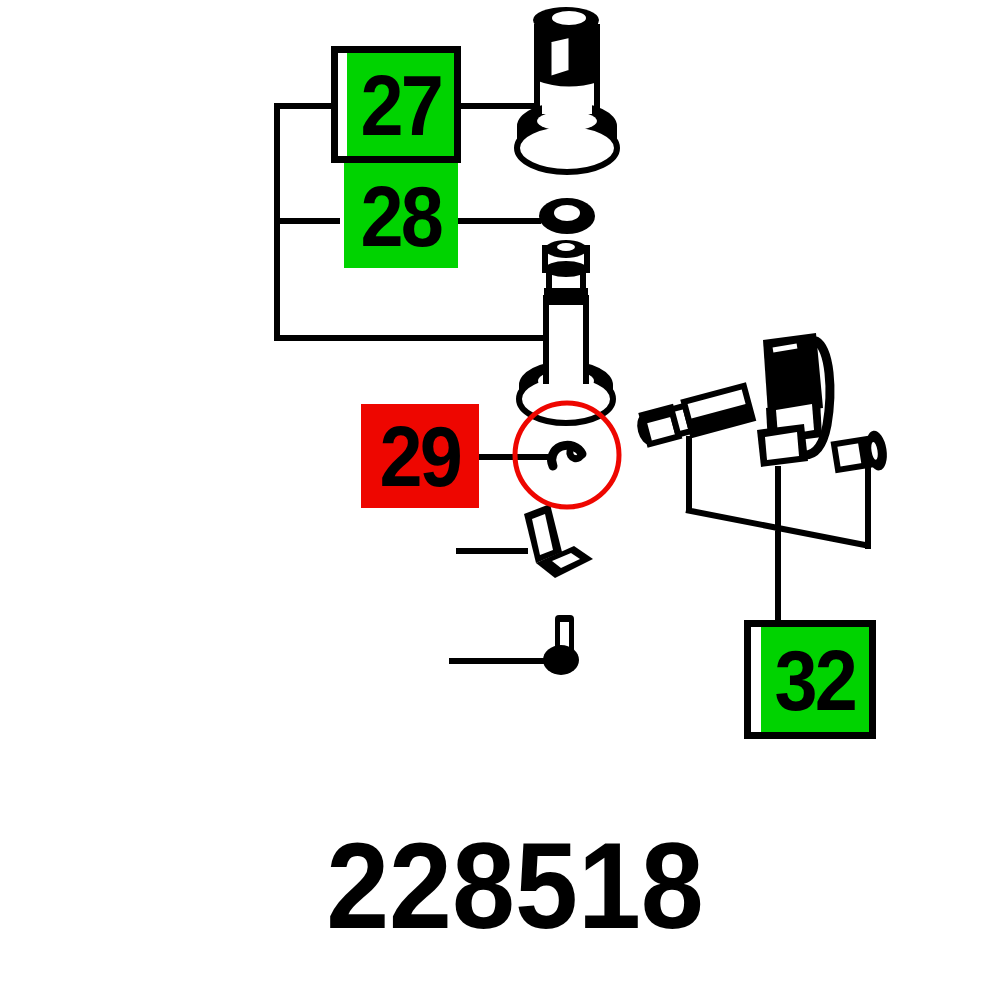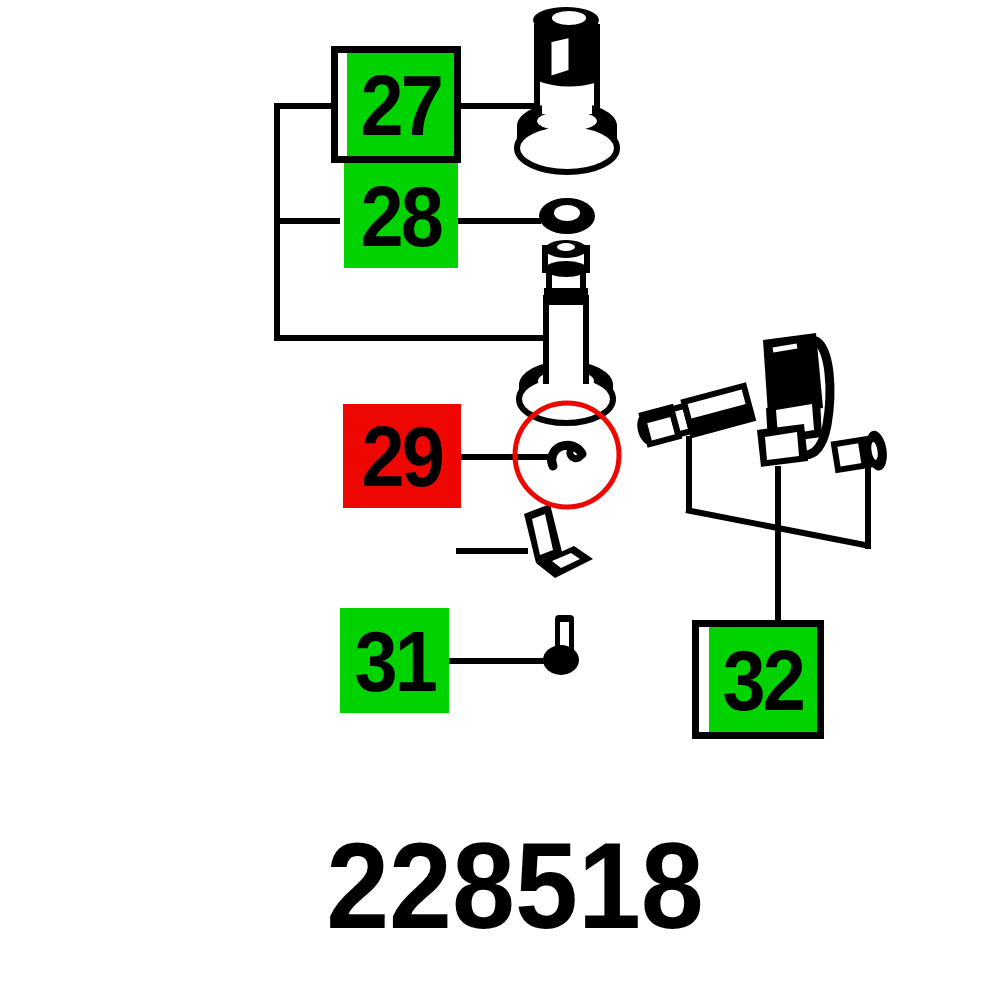--- a/index.html
+++ b/index.html
@@ -10,21 +10,21 @@
     --c-bg:#FFFFFF;
   }
   html,body{margin:0;padding:0;}
   body{background:#fff;font-family:"Liberation Sans",sans-serif;}
   .stage{position:relative;width:1000px;height:1000px;background:var(--c-bg);overflow:hidden;}
   .stage svg{position:absolute;left:0;top:0;z-index:1;}
 
   .lbox{position:absolute;display:flex;align-items:center;justify-content:center;color:#000;}
   .lbox .num{font-weight:bold;font-size:86px;line-height:1;transform:scaleX(0.9);letter-spacing:-3px;}
   .green{background:var(--c-green);}
-  .red{background:var(--c-red);}
+  .red{background:var(--c-red);margin-left:18px;}
   .bordered{border:7px solid #000;background:#fff;}
   .bordered .fill{position:absolute;top:0;right:0;bottom:0;display:flex;align-items:center;justify-content:center;}
 
   .partnum{position:absolute;left:0;top:824px;width:1030px;text-align:center;
            font-weight:bold;font-size:123px;line-height:1;color:#000;
            transform:scaleX(0.92);transform-origin:50% 50%;}
 
   .lw6{stroke:var(--c-line);stroke-width:6;fill:none;}
   .blk{fill:#000;}
   .wht{fill:#fff;}
@@ -143,24 +143,21 @@
 
   <div class="lbox green" style="left:344px;top:163px;width:114px;height:105px;z-index:2">
     <span class="num">28</span>
   </div>
 
 
   <div class="lbox red" style="left:343px;top:404px;width:118px;height:104px;z-index:3">
     <span class="num">29</span>
   </div>
 
-  <div class="lbox green" style="left:340px;top:608px;width:109px;height:105px;z-index:2">
-    <span class="num">31</span>
-  </div>
 
-  <div class="lbox bordered" style="left:692px;top:620px;width:118px;height:105px;z-index:2">
+  <div class="lbox bordered" style="left:744px;top:620px;width:118px;height:105px;z-index:2">
     <div class="fill green" style="left:10px">
       <span class="num">32</span>
     </div>
   </div>
 
   <div class="partnum">228518</div>
 </div>
 
 </body></html>

